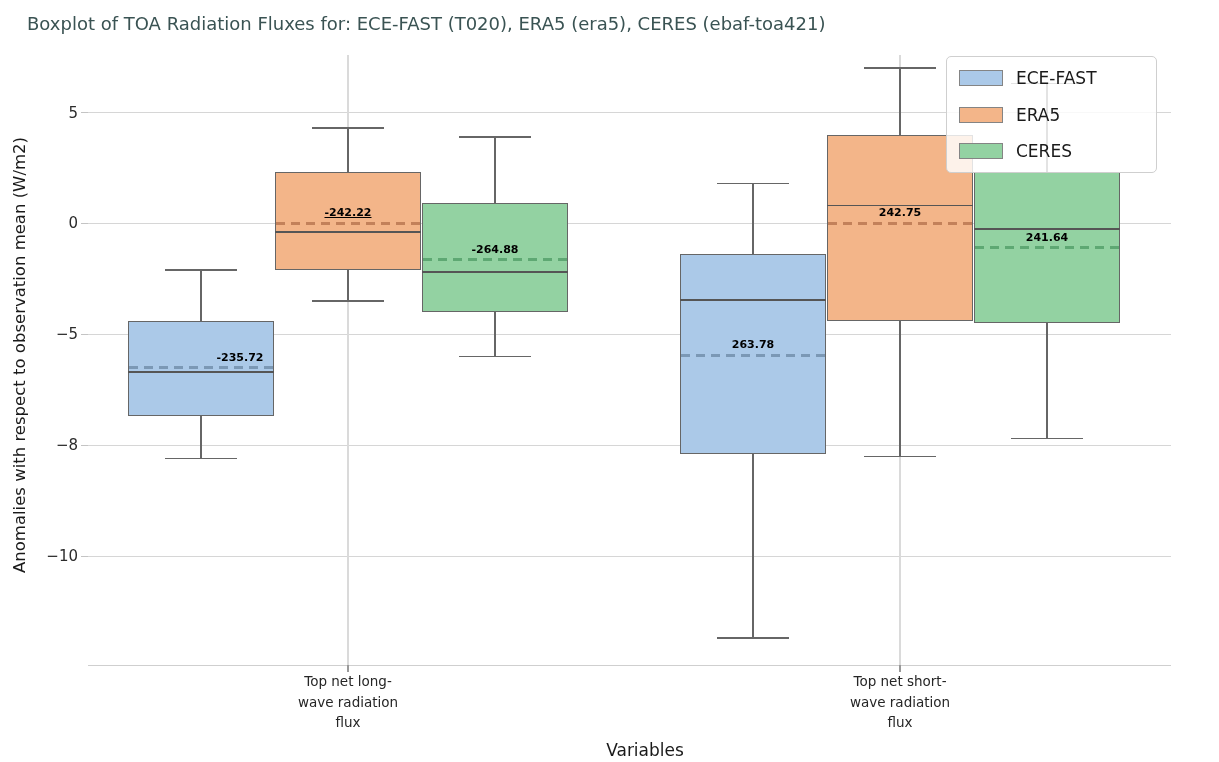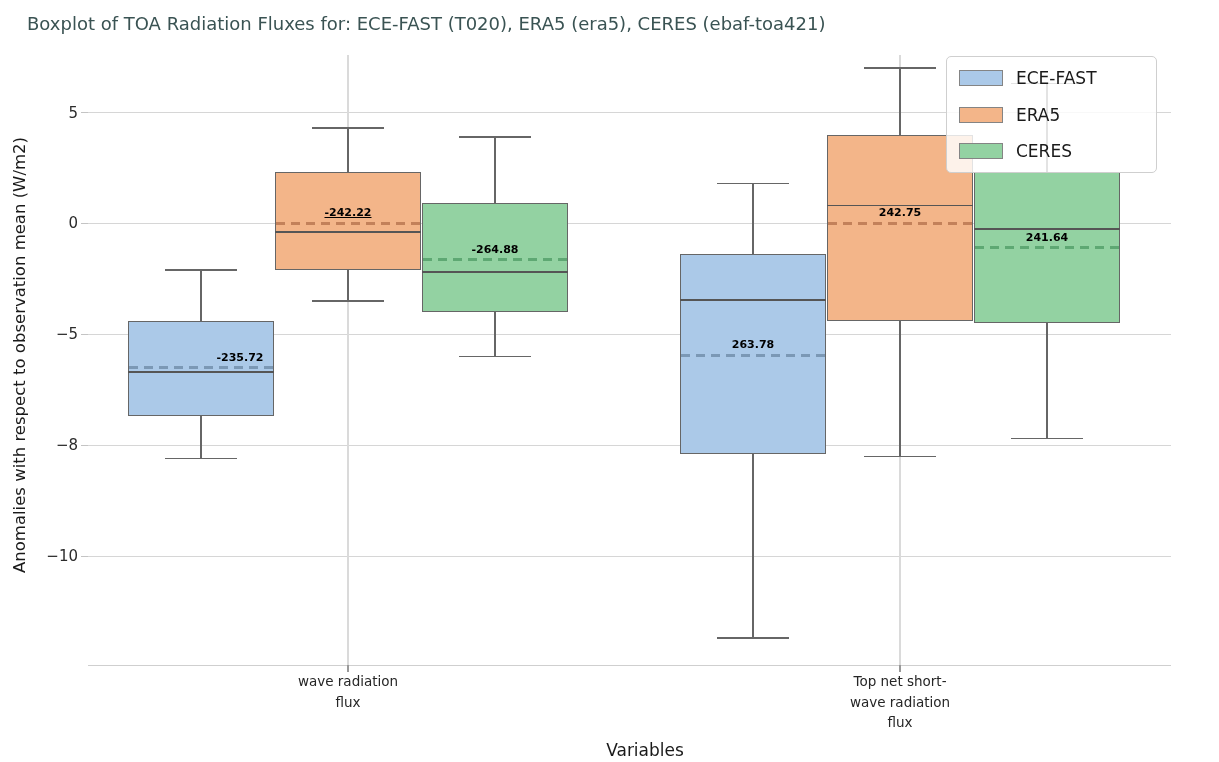--- a/index.html
+++ b/index.html
@@ -148,20 +148,21 @@
     <div class="abs mean-label" style="left: 827px; top: 206.4px; width: 146px; z-index: 14;">242.75</div>
     <div class="abs whisker-line" style="left: 1046.25px; top: 83.666px; height: 88.72px; z-index: 5;"></div>
     <div class="abs whisker-line" style="left: 1046.25px; top: 323.21px; height: 115.336px; z-index: 5;"></div>
     <div class="abs whisker-cap" style="left: 1011px; top: 82.916px; width: 72px; z-index: 5;"></div>
     <div class="abs whisker-cap" style="left: 1011px; top: 437.796px; width: 72px; z-index: 5;"></div>
     <div class="abs boxrect" style="left: 974px; top: 172.386px; width: 146px; height: 150.824px; background: rgb(147, 210, 162); z-index: 10;"></div>
     <div class="abs median-line" style="left: 974px; top: 228.145px; width: 146px; z-index: 12;"></div>
     <div class="abs mean-dash" style="left: 975px; top: 246.298px; width: 144px; background: repeating-linear-gradient(90deg, rgb(94, 168, 115) 0px, rgb(94, 168, 115) 9px, transparent 9px, transparent 15px); z-index: 13;"></div>
     <div class="abs mean-label" style="left: 974px; top: 230.798px; width: 146px; z-index: 14;">241.64</div>
     <div class="abs category-label" style="left: 253px; top: 671px; z-index: 2;">
+      <div>Top net long-</div>
       <div>wave radiation</div>
       <div>flux</div>
     </div>
     <div class="abs category-label" style="left: 805px; top: 671px; z-index: 2;">
       <div>Top net short-</div>
       <div>wave radiation</div>
       <div>flux</div>
     </div>
   </div>
 

